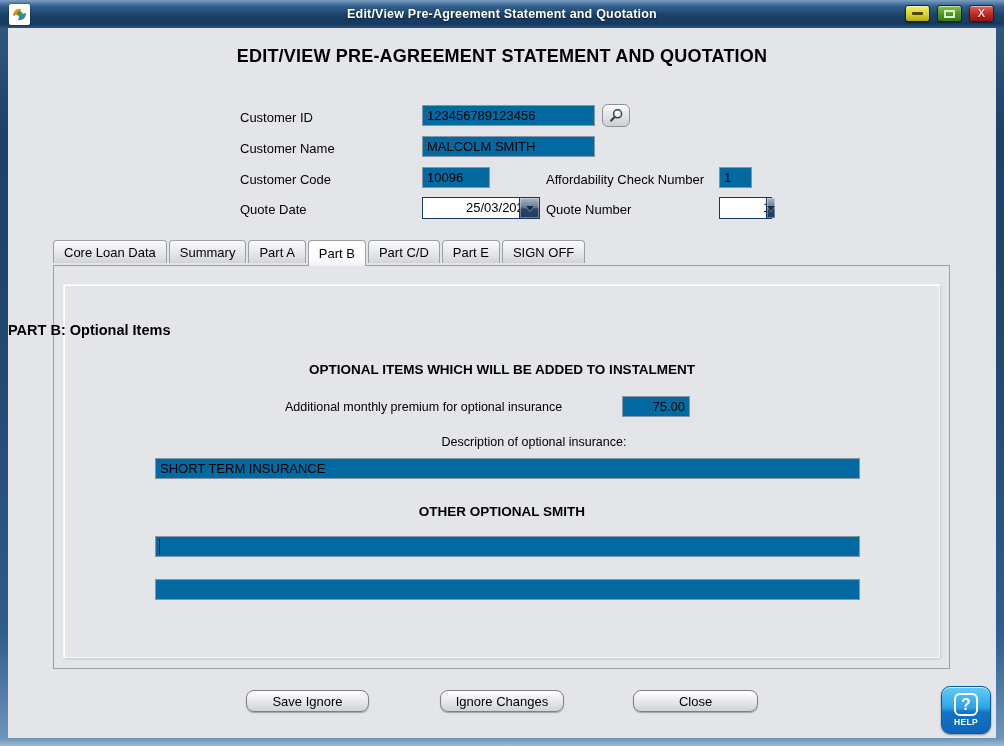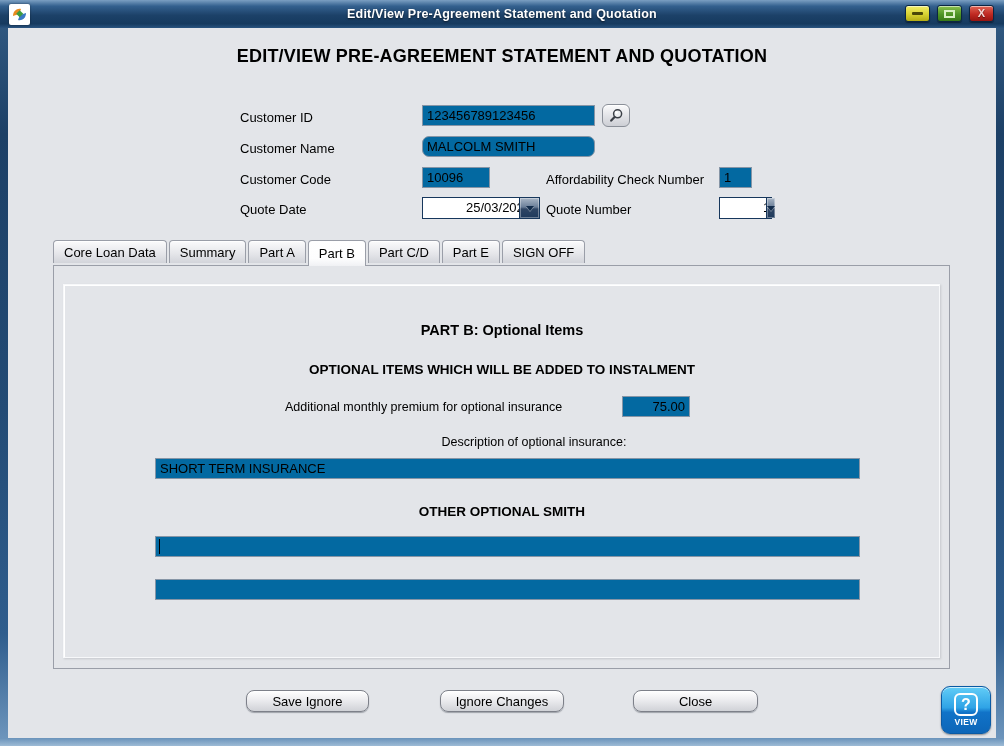--- a/index.html
+++ b/index.html
@@ -94,21 +94,21 @@
   
   .panel {
     position:absolute; left:45px; top:237px; width:897px; height:404px;
     border:1px solid #9a9ea8; background:#e3e5e9; z-index:2;
   }
   .inner-box {
     position:absolute; left:55px; top:256px; width:877px; height:374px;
     border:1px solid #f7f8fa; box-shadow:inset 1px 1px 0 #ffffff, 1px 1px 2px rgba(110,115,125,.25);
     z-index:3;
   }
-  .part-title { position:absolute; top:294px; left:0; width:100%; text-align:center; font-size:14.5px; font-weight:bold; z-index:4; }
+  .part-title { position:absolute; top:294px; left:0; width:100%; font-size:14.5px; font-weight:bold; z-index:4; }
   .sec-head   { position:absolute; left:0; width:100%; text-align:center; font-size:13.5px; font-weight:bold; z-index:4; }
   .small-lbl  { position:absolute; font-size:12.5px; z-index:4; line-height:21px; }
   .center-lbl { position:absolute; left:0; width:100%; text-align:center; font-size:12.5px; z-index:4;margin-left:32px; }
   .z4 { z-index:4; }
   .num-right { text-align:right; }
 
   .field-wrap { position:absolute; z-index:4; }
   .field-wrap input { position:absolute; left:0; top:0; width:100%; height:100%; }
   .caret { position:absolute; left:4px; top:3px; width:1px; height:15px; background:#000; z-index:5; }
 
@@ -170,21 +170,21 @@
     <input class="tbox" style="left: 414px; top: 77px; width: 173px;" value="123456789123456">
     <button class="search-btn" style="left:594px; top:76px;">
       <svg width="15" height="15" viewBox="0 0 15 15">
         <circle cx="8.6" cy="5.8" r="4" fill="#eceef0" stroke="#3a3f46" stroke-width="1.5"></circle>
         <circle cx="7.4" cy="4.6" r="1.4" fill="#ffffff"></circle>
         <line x1="5.6" y1="9" x2="2.2" y2="12.6" stroke="#3a3f46" stroke-width="2.2" stroke-linecap="round"></line>
       </svg>
     </button>
 
     <span class="lbl" style="left:232px; top:110px;">Customer Name</span>
-    <input class="tbox" style="left: 414px; top: 108px; width: 173px; border-radius: 7px;" value="MALCOLM SMITH">
+    <input class="tbox" style="left: 414px; top: 108px; width: 173px;" value="MALCOLM SMITH">
 
     <span class="lbl" style="left:232px; top:141px;">Customer Code</span>
     <input class="tbox" style="left: 414px; top: 139px; width: 68px;" value="10096">
     <span class="lbl" style="left:538px; top:141px;">Affordability Check Number</span>
     <input class="tbox" style="left: 711px; top: 139px; width: 33px;" value="1">
 
     <span class="lbl" style="left:232px; top:171px;">Quote Date</span>
     <div class="combo" style="left:414px; top:169px; width:118px;">
       <span class="combo-text">25/03/2025</span>
       <span class="combo-btn">
@@ -228,17 +228,17 @@
       <span class="caret"></span>
     </div>
     <input class="tbox z4" style="left: 147px; top: 551px; width: 705px;" value="">
 
     <button class="pushbtn" style="left:238px; top:662px; width:123px;">Save Ignore</button>
     <button class="pushbtn" style="left:432px; top:662px; width:124px;">Ignore Changes</button>
     <button class="pushbtn" style="left:625px; top:662px; width:125px;">Close</button>
 
     <div class="help-btn">
       <span class="help-q">?</span>
-      <span class="help-lbl">VIEW</span>
+      <span class="help-lbl">HELP</span>
     </div>
 
   </div>
 </div>
 
 </body></html>

